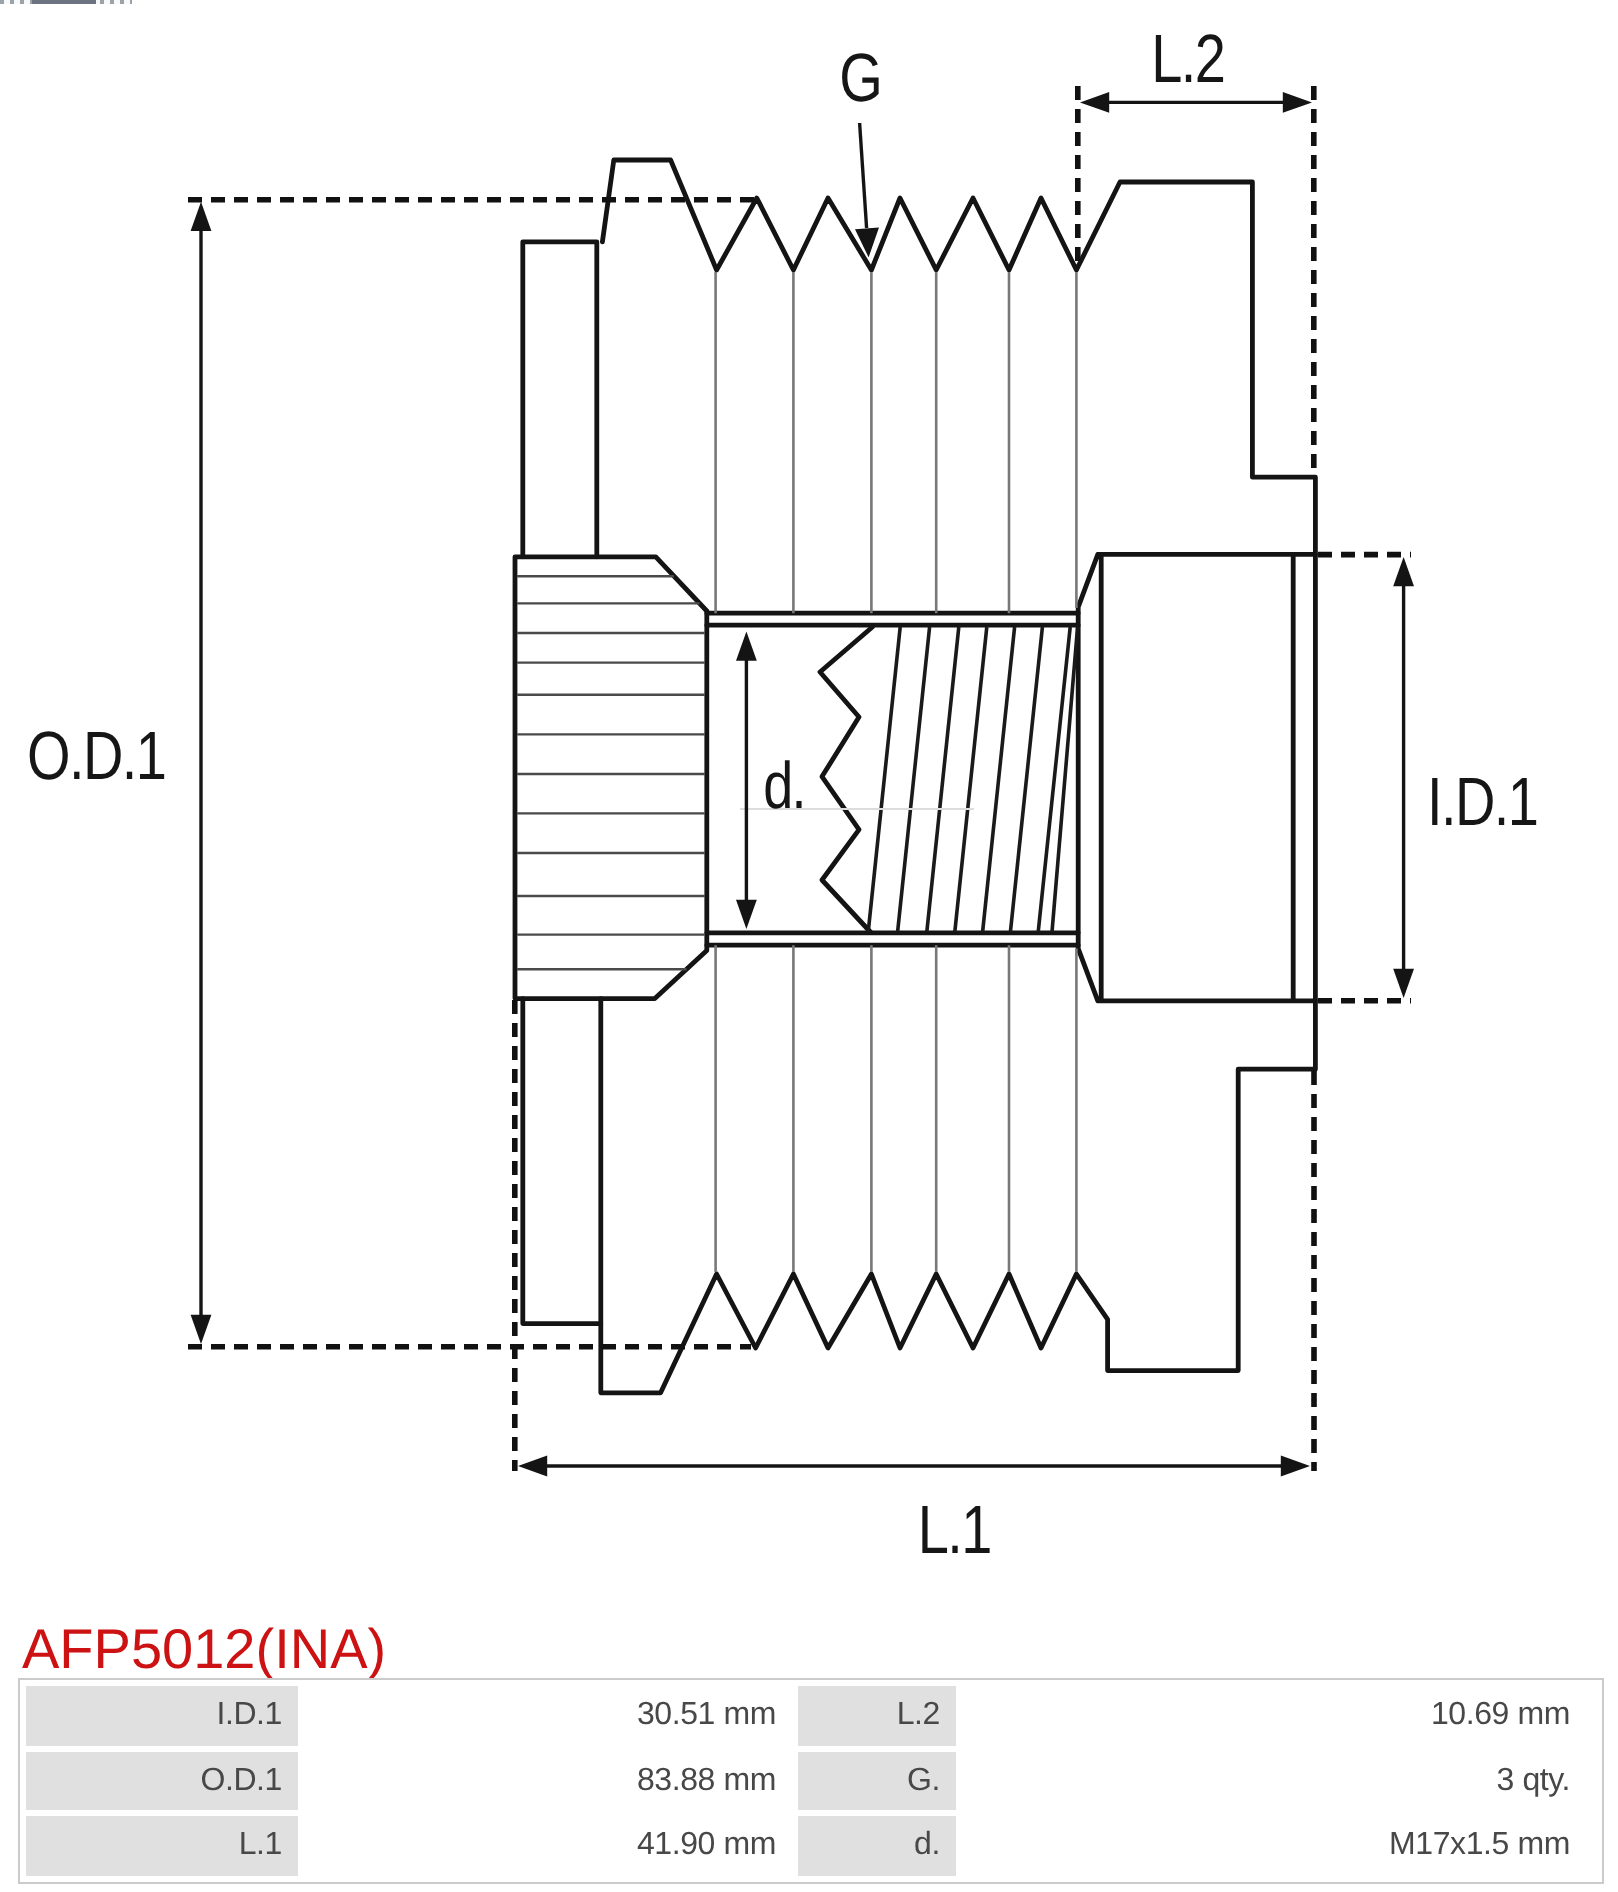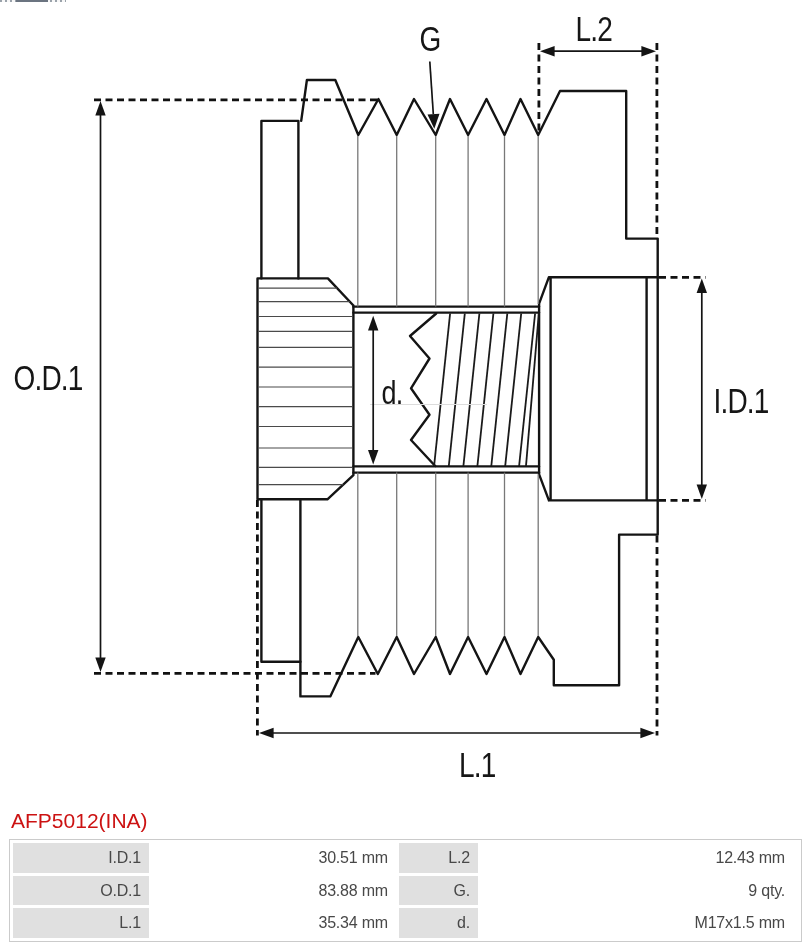--- a/index.html
+++ b/index.html
@@ -1,18 +1,18 @@
 <!DOCTYPE html>
 <html><head>
 <meta charset="utf-8">
 <style>
   html,body{margin:0;padding:0;background:#fff;}
   body{width:809px;height:946px;position:relative;font-family:"Liberation Sans",sans-serif;overflow:hidden;}
   #art{position:absolute;left:0;top:0;}
-  #title{position:absolute;left:11px;top:809px;font-size:21px;letter-spacing:0px;color:#cc1212;}
+  #title{position:absolute;left:11px;top:809px;font-size:28px;letter-spacing:0px;color:#cc1212;}
   table.spec{position:absolute;left:9px;top:839px;width:793px;border-collapse:separate;border-spacing:3px;border:1px solid #cbcbcb;font-size:16px;color:#484848;table-layout:fixed;}
   table.spec td{box-sizing:border-box;height:29.7px;padding:0 8px 0 0;text-align:right;vertical-align:middle;letter-spacing:-0.2px;overflow:hidden;}
   td.lab{background:#e0e0e0;}
   #topdots{position:absolute;left:0;top:0;width:66px;height:2px;
     background:repeating-linear-gradient(90deg,#9aa2aa 0 2px,#f8f8f8 2px 5px);}
   #topdots2{position:absolute;left:16px;top:0;width:32px;height:2px;background:#6b7480;}
 </style>
 </head>
 <body>
 <svg id="art" width="809" height="805" viewBox="0 0 809 805">
@@ -121,28 +121,28 @@
 </svg>
 <div id="topdots"></div>
 <div id="topdots2"></div>
 <div id="title">AFP5012(INA)</div>
 <table class="spec">
   <tbody>
       <tr>
         <td class="lab" style="width:136px">I.D.1</td>
         <td style="width:244px">30.51 mm</td>
         <td class="lab" style="width:79px">L.2</td>
-        <td style="padding-right:13px">12.43 mm</td>
+        <td style="padding-right:13px">10.69 mm</td>
       </tr>
   <tr>
         <td class="lab">O.D.1</td>
         <td>83.88 mm</td>
         <td class="lab">G.</td>
-        <td style="padding-right:13px">9 qty.</td>
+        <td style="padding-right:13px">3 qty.</td>
       </tr>
   <tr>
         <td class="lab">L.1</td>
-        <td>35.34 mm</td>
+        <td>41.90 mm</td>
         <td class="lab">d.</td>
         <td style="padding-right:13px">M17x1.5 mm</td>
       </tr>
 </tbody>
   </table>
 
 </body></html>

